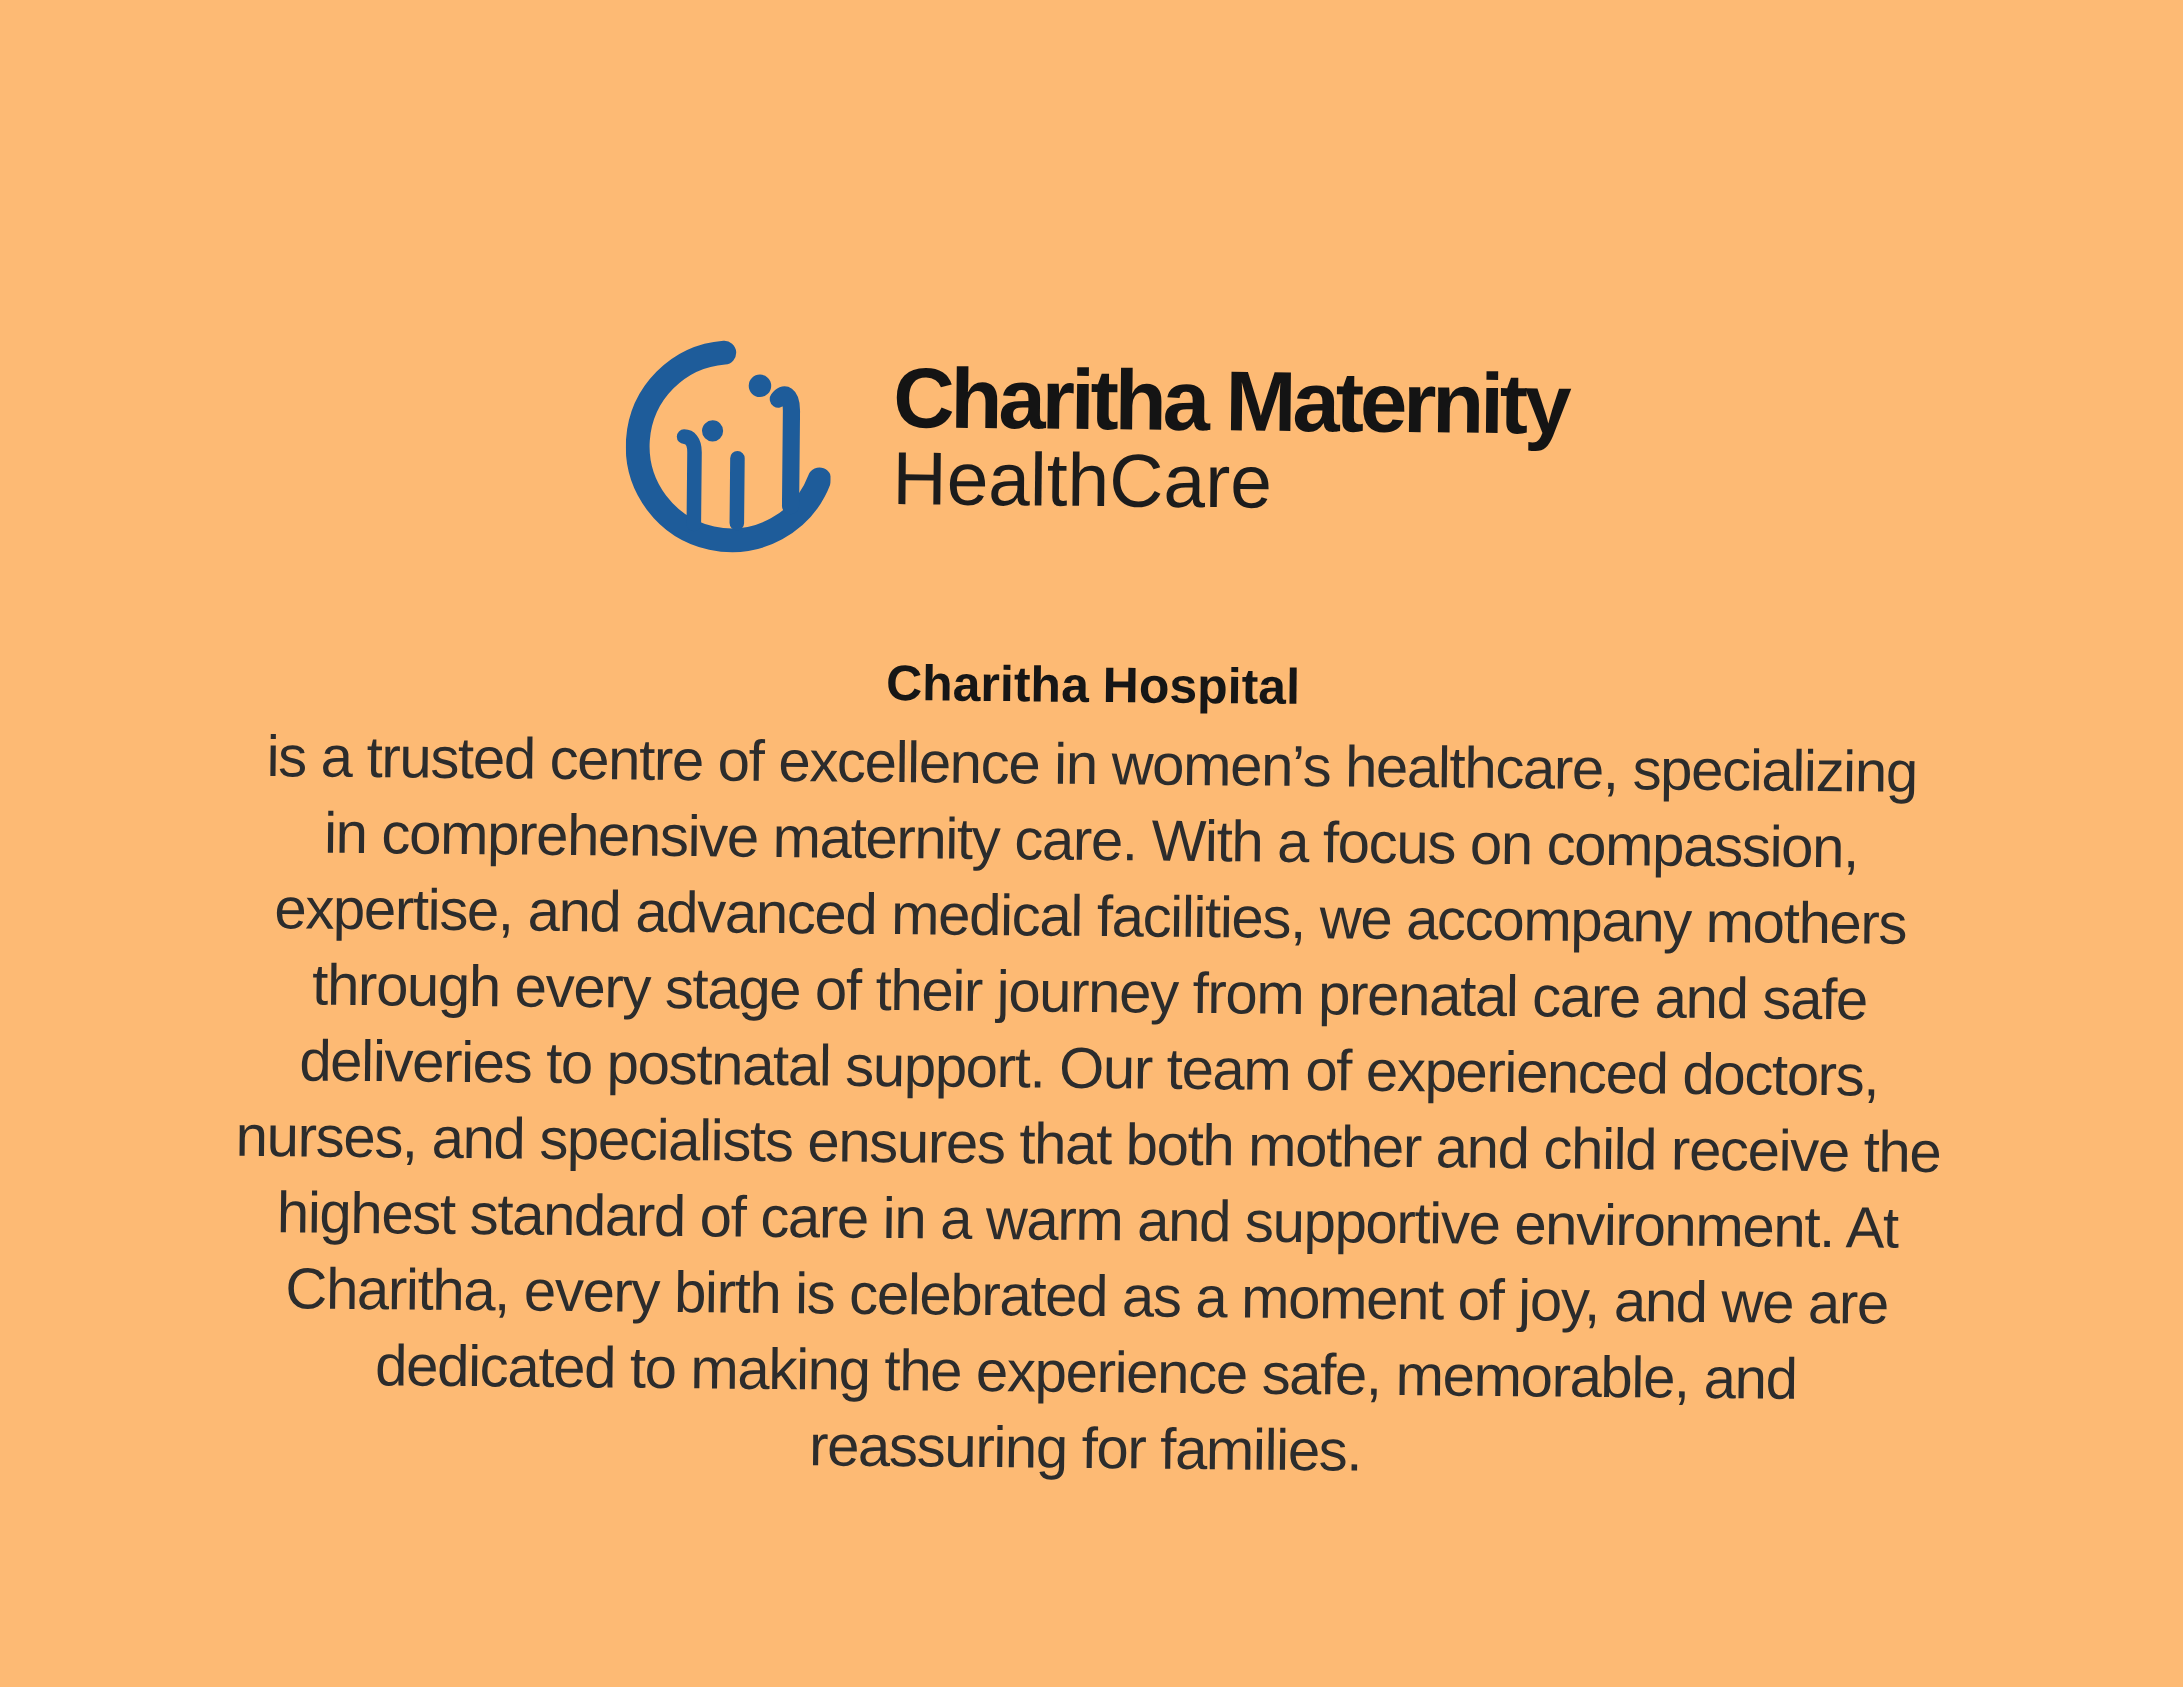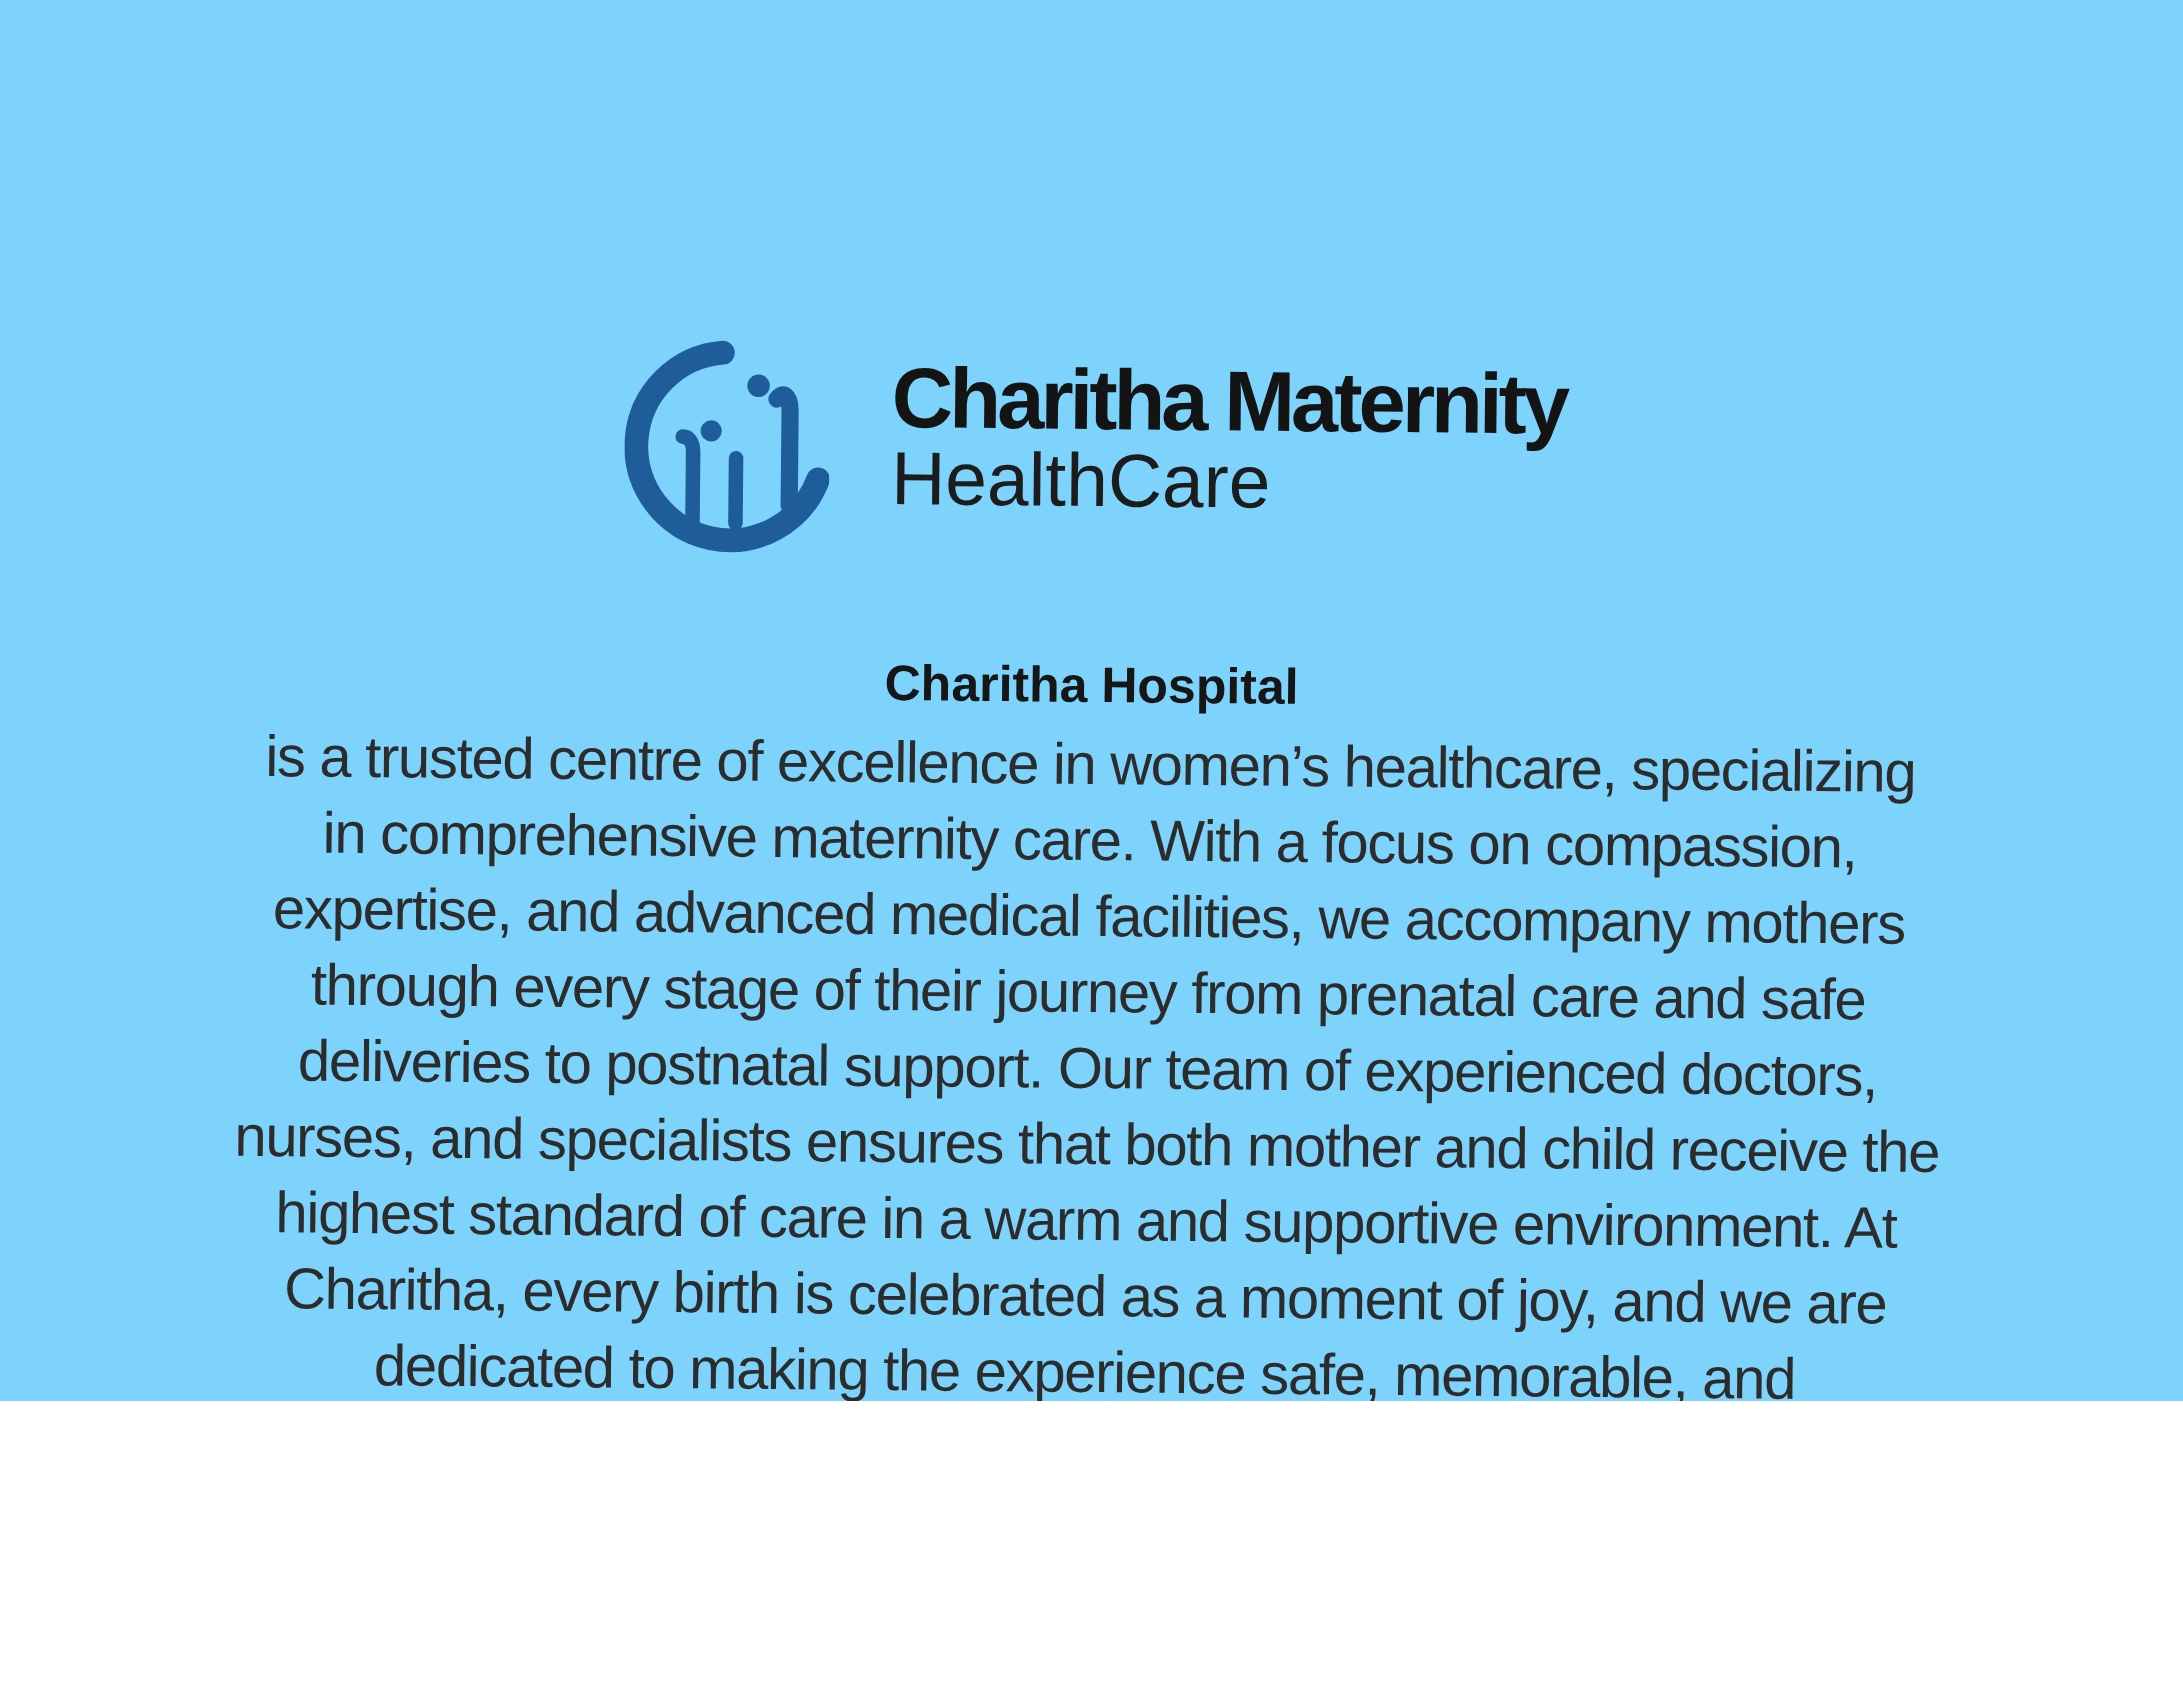--- a/index.html
+++ b/index.html
@@ -1,19 +1,19 @@
 <!DOCTYPE html>
 <html style="--logo-blue: #1e5c9a;font-size:10.6px"><head>
 <meta charset="utf-8">
 <style>
   html,body{margin:0;padding:0;background:#ffffff;}
   .page{
     position:relative;
-    width:2183px;height:1401px;
-    background:#7dd3fc;
+    width:2183px;height:1687px;
+    background:#fdba74;
     overflow:hidden;
     font-family:"Liberation Sans", sans-serif;
   }
   .rotator{
     position:absolute;left:0;top:0;width:100%;height:100%;
     transform:rotate(0.55deg);
     transform-origin:50% 50%;
   }
   
   .logo-icon{

